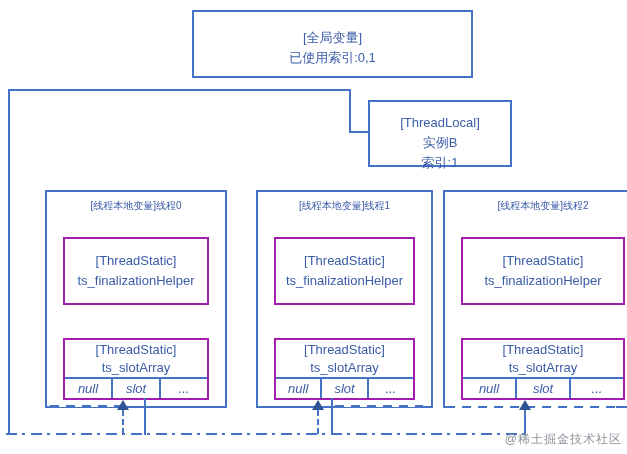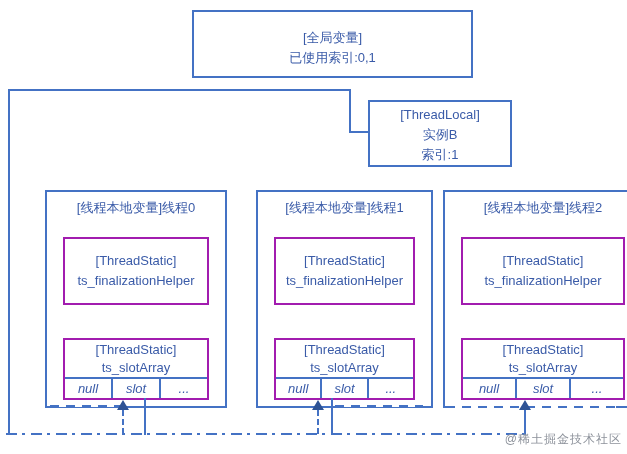--- a/index.html
+++ b/index.html
@@ -7,23 +7,23 @@
     position:relative;width:627px;height:454px;background:#ffffff;overflow:hidden;
     font-family:"Liberation Sans","DejaVu Sans",sans-serif;
     color:#3A5BA8;font-size:13px;
   }
   .box{
     position:absolute;border:2px solid #4472C4;background:#ffffff;
     box-sizing:border-box;text-align:center;
   }
   .box .bline{line-height:20px;white-space:nowrap;}
   .gbox{padding-top:16px;}
-  .tlbox{padding-top:3px;}
+  .tlbox{padding-top:11px;}
   .threadbox{z-index:1;}
-  .thread-title{margin-top:7px;text-align:center;font-size:13px;white-space:nowrap;letter-spacing:0;}
+  .thread-title{margin-top:7px;text-align:center;font-size:10px;white-space:nowrap;letter-spacing:0;}
   .innerbox{
     position:absolute;left:16px;right:16px;border:2px solid #a21caf;background:#fff;
     box-sizing:border-box;text-align:center;
   }
   .staticbox{top:45px;height:68px;padding-top:12px;}
   .slotbox{top:146px;height:62px;display:flex;flex-direction:column;}
   .slot-head{flex:0 0 36px;padding-top:1px;}
   .slot-head .bline{line-height:18px;}
   .cellrow{flex:1;display:flex;border-top:2px solid #4472C4;}
   .cell{flex:1;display:flex;align-items:center;justify-content:center;line-height:18px;font-style:italic;}

